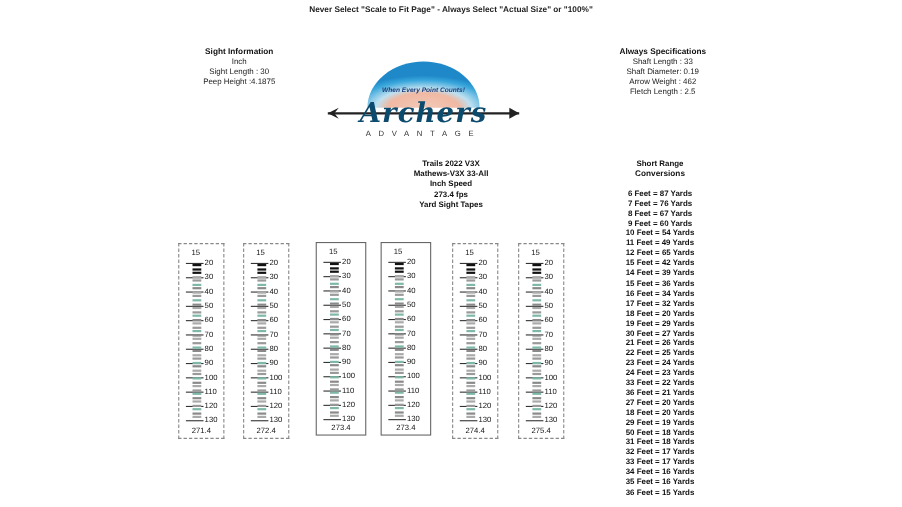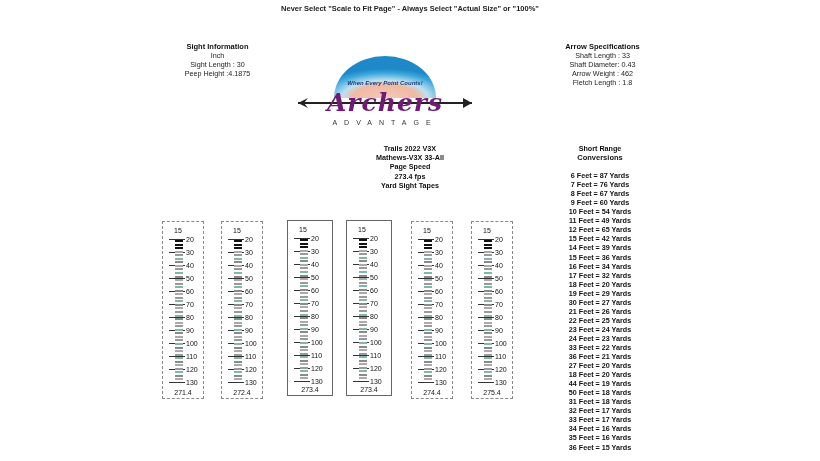--- a/index.html
+++ b/index.html
@@ -30,52 +30,52 @@
 <div class="abs notice">Never Select "Scale to Fit Page" - Always Select "Actual Size" or "100%"</div>
 
 <div class="abs info-block sight-info">
   <div class="hd">Sight Information</div>
   <div>Inch</div>
   <div>Sight Length : 30</div>
   <div>Peep Height :4.1875</div>
 </div>
 
 <div class="abs info-block arrow-specs">
-  <div class="hd">Arrow Specifications</div>
+  <div class="hd">Always Specifications</div>
   <div>Shaft Length : 33</div>
-  <div>Shaft Diameter: 0.43</div>
+  <div>Shaft Diameter: 0.19</div>
   <div>Arrow Weight : 462</div>
-  <div>Fletch Length : 1.8</div>
+  <div>Fletch Length : 2.5</div>
 </div>
 
 <div class="abs logo">
   <svg width="178" height="82" viewBox="0 0 178 82">
     <defs>
       <radialGradient id="arcg" cx="50%" cy="100%" r="70%">
         <stop offset="0%" stop-color="#f3c9b8"></stop>
         <stop offset="45%" stop-color="#f0b9a3"></stop>
         <stop offset="60%" stop-color="#bfe0f0"></stop>
         <stop offset="85%" stop-color="#3aa7dc"></stop>
         <stop offset="100%" stop-color="#1e88c8"></stop>
       </radialGradient>
     </defs>
     <path d="M38 50 A51 42 0 0 1 140 50 Z" fill="url(#arcg)"></path>
     <line x1="2" y1="55" x2="176" y2="55" stroke="#222" stroke-width="2"></line>
     <path d="M2 55 l10 -5 l-4 5 l4 5 z" fill="#222"></path>
     <path d="M176 55 l-9 -5 l0 10 z" fill="#222"></path>
   </svg>
 </div>
 <div class="abs" style="left:296px;top:80px;width:178px;text-align:center;font-size:6px;font-style:italic;font-weight:bold;color:#1a3c78;">When Every Point Counts!</div>
-<div class="abs" style="left:296px;top:88px;width:178px;text-align:center;font-family:'DejaVu Serif', serif;font-size:25px;font-style:italic;font-weight:bold;color:#701a75;letter-spacing:1px;">Archers</div>
+<div class="abs" style="left:296px;top:88px;width:178px;text-align:center;font-family:'DejaVu Serif', serif;font-size:25px;font-style:italic;font-weight:bold;color:#0c4a6e;letter-spacing:1px;">Archers</div>
 <div class="abs" style="left:296px;top:119px;width:178px;text-align:center;font-size:7px;letter-spacing:7px;color:#333;">ADVANTAGE</div>
 
 <div class="abs center-info">
   <div>Trails 2022 V3X</div>
   <div>Mathews-V3X 33-All</div>
-  <div>Page Speed</div>
+  <div>Inch Speed</div>
   <div>273.4 fps</div>
   <div>Yard Sight Tapes</div>
 </div>
 
 <div class="abs conv">
   <div>Short Range</div>
   <div class="hd">Conversions</div>
   <div id="conv-rows">
       <div>6 Feet = 87 Yards</div>
       <div>7 Feet = 76 Yards</div>
@@ -93,21 +93,21 @@
       <div>19 Feet = 29 Yards</div>
       <div>30 Feet = 27 Yards</div>
       <div>21 Feet = 26 Yards</div>
       <div>22 Feet = 25 Yards</div>
       <div>23 Feet = 24 Yards</div>
       <div>24 Feet = 23 Yards</div>
       <div>33 Feet = 22 Yards</div>
       <div>36 Feet = 21 Yards</div>
       <div>27 Feet = 20 Yards</div>
       <div>18 Feet = 20 Yards</div>
-      <div>44 Feet = 19 Yards</div>
+      <div>29 Feet = 19 Yards</div>
       <div>50 Feet = 18 Yards</div>
       <div>31 Feet = 18 Yards</div>
       <div>32 Feet = 17 Yards</div>
       <div>33 Feet = 17 Yards</div>
       <div>34 Feet = 16 Yards</div>
       <div>35 Feet = 16 Yards</div>
       <div>36 Feet = 15 Yards</div>
     </div>
 </div>
 

